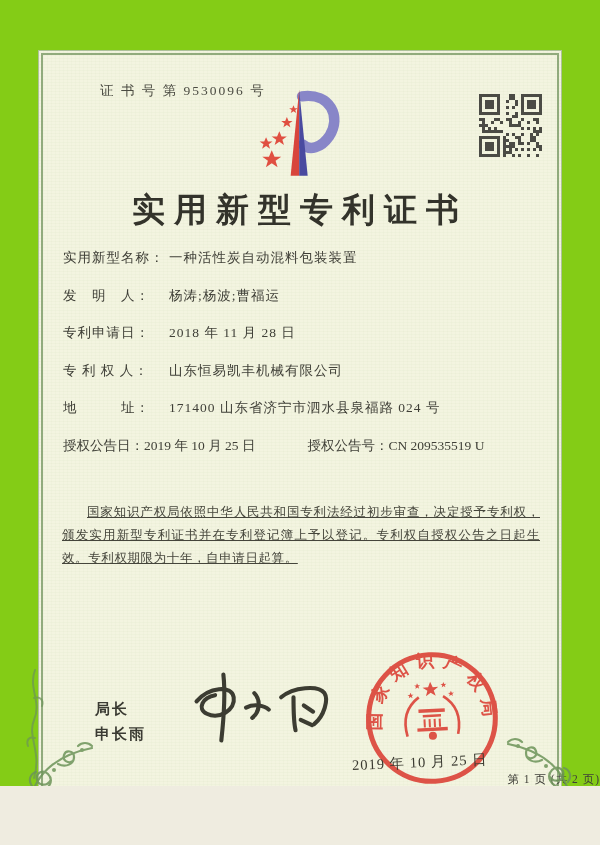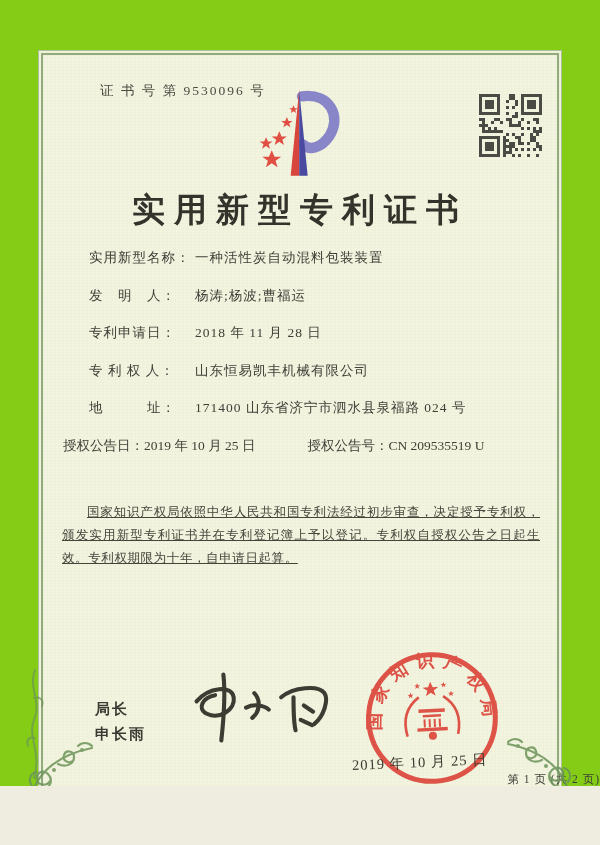--- a/index.html
+++ b/index.html
@@ -11,21 +11,21 @@
                             repeating-linear-gradient(90deg, rgba(170,195,140,.05) 0 1px, transparent 1px 4px);
            border:1px solid #aec29a; }
   .paper-inner-line { position:absolute; inset:2px; border:2px solid #7f9e6b; opacity:.85; pointer-events:none; }
   .cert-no { position:absolute; left:100px; top:82px; font-size:13.5px; letter-spacing:2px; color:#4b4b42; }
   .logo { position:absolute; left:253px; top:84px; width:98px; height:104px; }
   .qr { position:absolute; left:479px; top:94px; width:63px; height:63px; }
   .title { position:absolute; left:0; right:0; top:188px; text-align:center;
            font-size:33px; font-weight:600; letter-spacing:9px; color:#33332b; }
   .fields { position:absolute; left:63px; top:250px; width:480px; }
   .frow { display:flex; margin-bottom:21.5px; font-size:13.5px; color:#3f3f37; line-height:16px; }
-  .flabel { width:106px; flex:0 0 106px; letter-spacing:1px;margin-left:26px; }
+  .flabel { width:106px; flex:0 0 106px; letter-spacing:1px; }
   .fvalue { letter-spacing:1px; }
   .grant-row { display:flex; font-size:13.5px; color:#3f3f37; line-height:16px; }
   .grant-row .pair { display:flex; }
   .grant-row .gap { width:52px; }
   .body-text { position:absolute; left:62px; top:501px; width:478px; font-size:12.5px;
                line-height:1.82; color:#45453b; letter-spacing:.6px; text-align:justify; }
   .body-text p { text-indent:2em;text-decoration:underline; }
   .signer { position:absolute; left:95px; top:696px; font-family:"Liberation Sans","DejaVu Sans",sans-serif;
             font-weight:700; font-size:15px; color:#3b3b33; line-height:25px; letter-spacing:2px; }
   .signature { position:absolute; left:178px; top:662px; width:165px; height:88px; }

